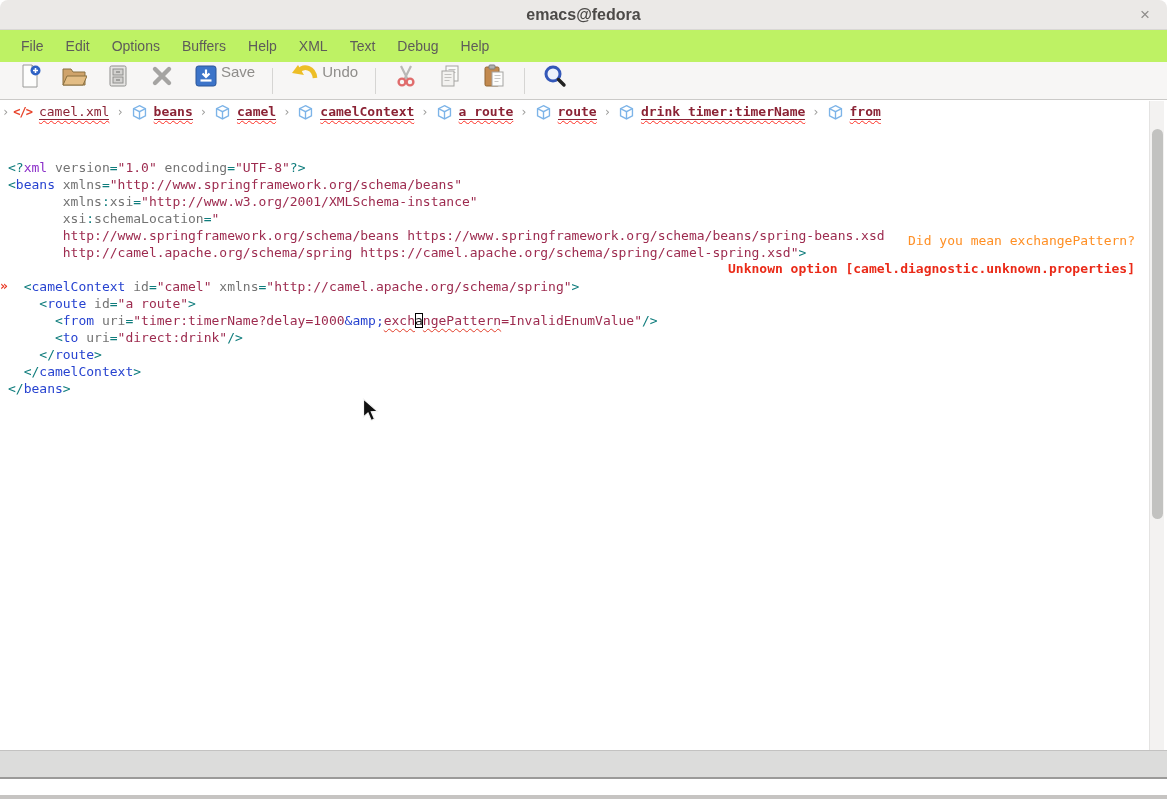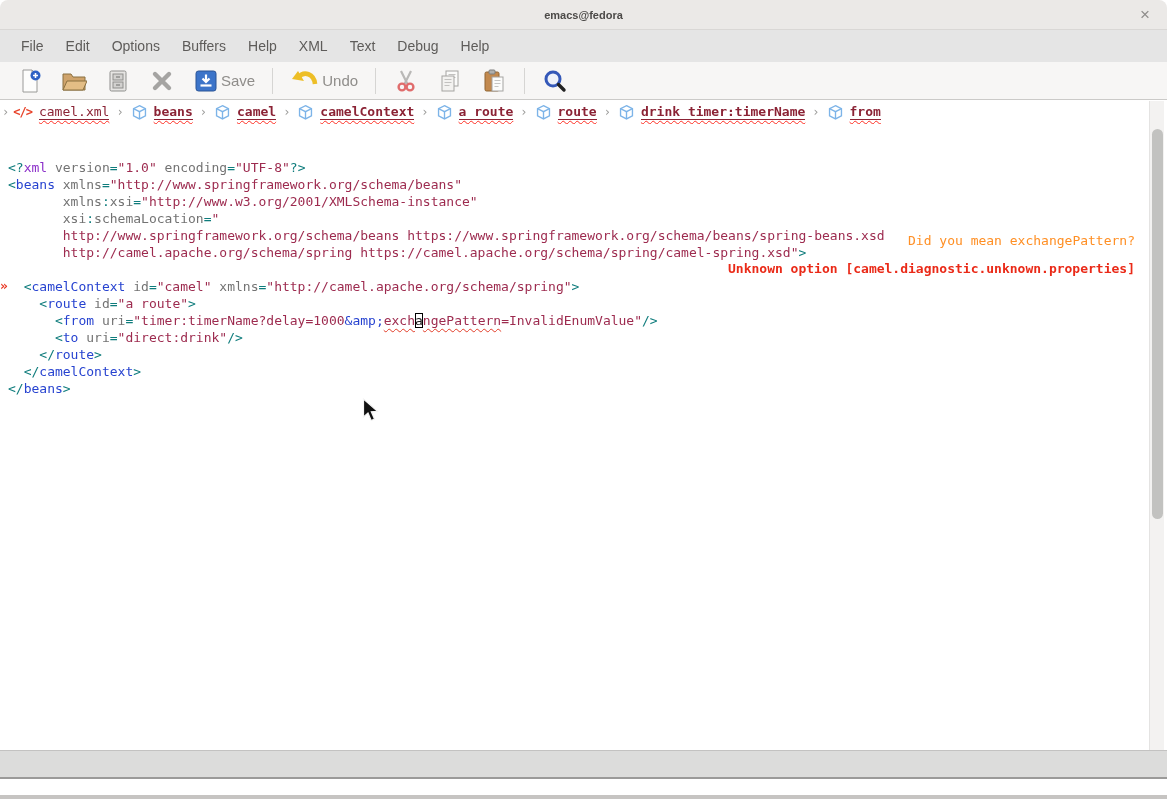--- a/index.html
+++ b/index.html
@@ -4,37 +4,37 @@
 <style>
   * { margin:0; padding:0; box-sizing:border-box; }
   html,body { width:1167px; height:799px; background:#ffffff; overflow:hidden;
               font-family:"Liberation Sans", sans-serif; position:relative; }
 
   
   .titlebar { position:absolute; top:0; left:0; width:1167px; height:30px;
               background:#ebe9e7; border-bottom:1px solid #d9d7d5;
               border-radius:8px 8px 0 0; }
   .titlebar .title { position:absolute; top:0; left:0; right:0; height:20px;
-              line-height:30px; text-align:center; font-size:11px; font-weight:600;
+              line-height:30px; text-align:center; font-size:16px; font-weight:600;
               color:#4c4a48; }
   .titlebar .close { position:absolute; right:10px; top:3px; width:24px; height:24px;
               line-height:24px; text-align:center; color:#8f8d8b; font-size:17px;
               cursor:pointer; }
 
   
   .menubar { position:absolute; top:30px; left:0; width:1167px; height:32px;
-             background:#e5e5e5; display:flex; align-items:center; padding-left:10px; }
+             background:#bef264; display:flex; align-items:center; padding-left:10px; }
   .menubar .mitem { font-size:14px; color:#5e5c5a; padding:0 11px; height:32px;
              line-height:32px; cursor:pointer; }
 
   
   .toolbar { position:absolute; top:62px; left:0; width:1167px; height:38px;
              background:#f7f6f5; border-bottom:1px solid #cbcac8;
              display:flex; align-items:center; padding-left:8px; }
-  .tbtn { display:flex; align-items:center; padding:0 9px; height:36px; cursor:pointer; }
+  .tbtn { display:flex; padding:0 9px; height:36px; cursor:pointer; }
   .tbtn svg { display:block; }
   .tlabel { font-size:15px; color:#8f8d8a; margin-left:2px; }
   .tsep { width:1px; height:26px; background:#d6d5d3; margin:0 8px; }
 
   
   .crumbs { position:absolute; top:100px; left:0; width:1167px; height:24px;
             background:#ffffff; display:flex; align-items:center; padding-left:2px;
             font-family:"DejaVu Sans Mono", monospace; font-size:13px; }
   .crumb-sep { color:#9a9a98; font-size:12px; padding:0 7px; }
   .crumb-sep.first { padding:0 4px 0 0; }

